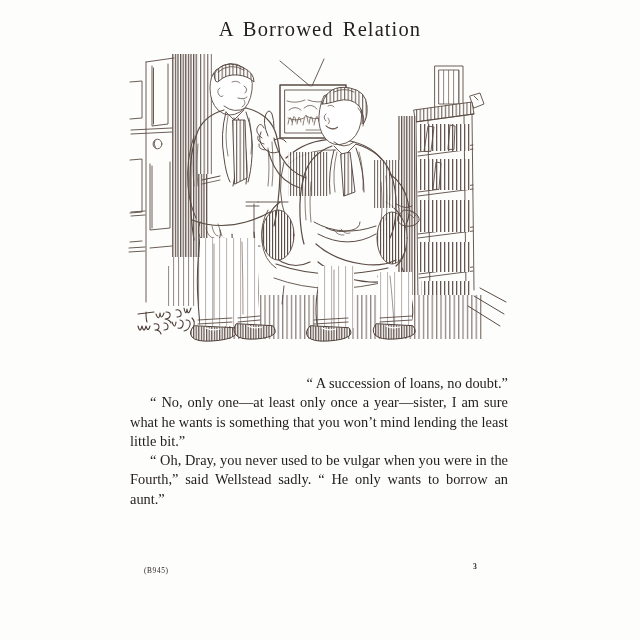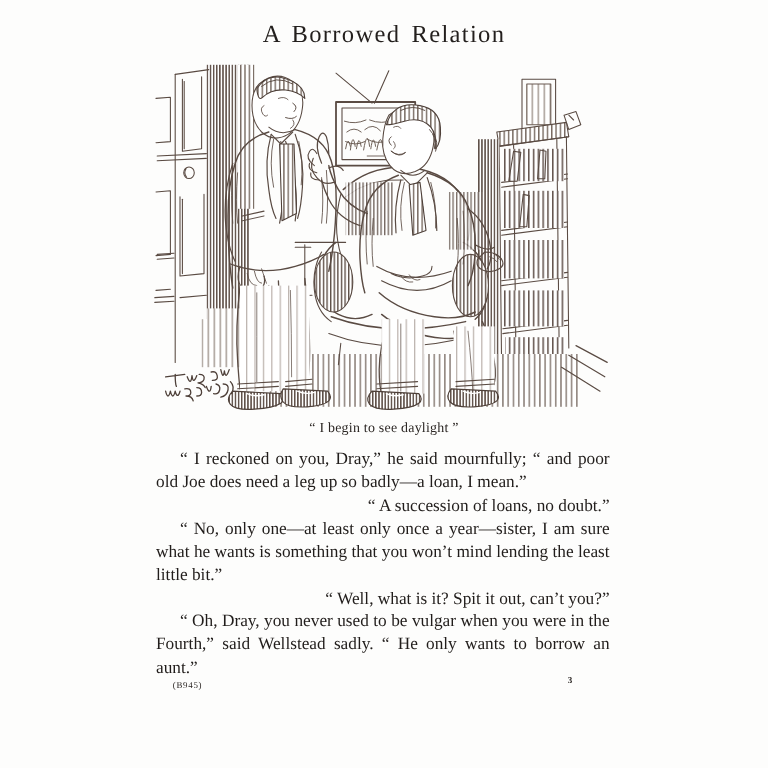--- a/index.html
+++ b/index.html
@@ -424,26 +424,23 @@
           <path d="M44 270 q3 8 4 0"></path>
           <path d="M52 268 q4 1 3 5 q-1 4 -5 3"></path>
           <path d="M58 268 q5 0 4 5 q-1 5 -6 6"></path>
           <path d="M64 266 q4 4 1 10"></path>
         </g>
 
       </g>
     </svg>
   </div>
 
-  <div class="caption">“ I begin to see daylight ”</div>
 
   <div class="body-text">
-    <p class="para">“ I reckoned on you, Dray,” he said mournfully; “ and poor old Joe does need a leg up so badly—a loan, I mean.”</p>
     <p class="para short">“ A succession of loans, no doubt.”</p>
     <p class="para">“ No, only one—at least only once a year—sister, I am sure what he wants is something that you won’t mind lending the least little bit.”</p>
-    <p class="para short">“ Well, what is it?  Spit it out, can’t you?”</p>
     <p class="para">“ Oh, Dray, you never used to be vulgar when you were in the Fourth,” said Wellstead sadly.  “ He only wants to borrow an aunt.”</p>
   </div>
 
   <div class="signature-mark">(B945)</div>
   <div class="folio">3</div>
 
 </div>
 
 </body></html>

